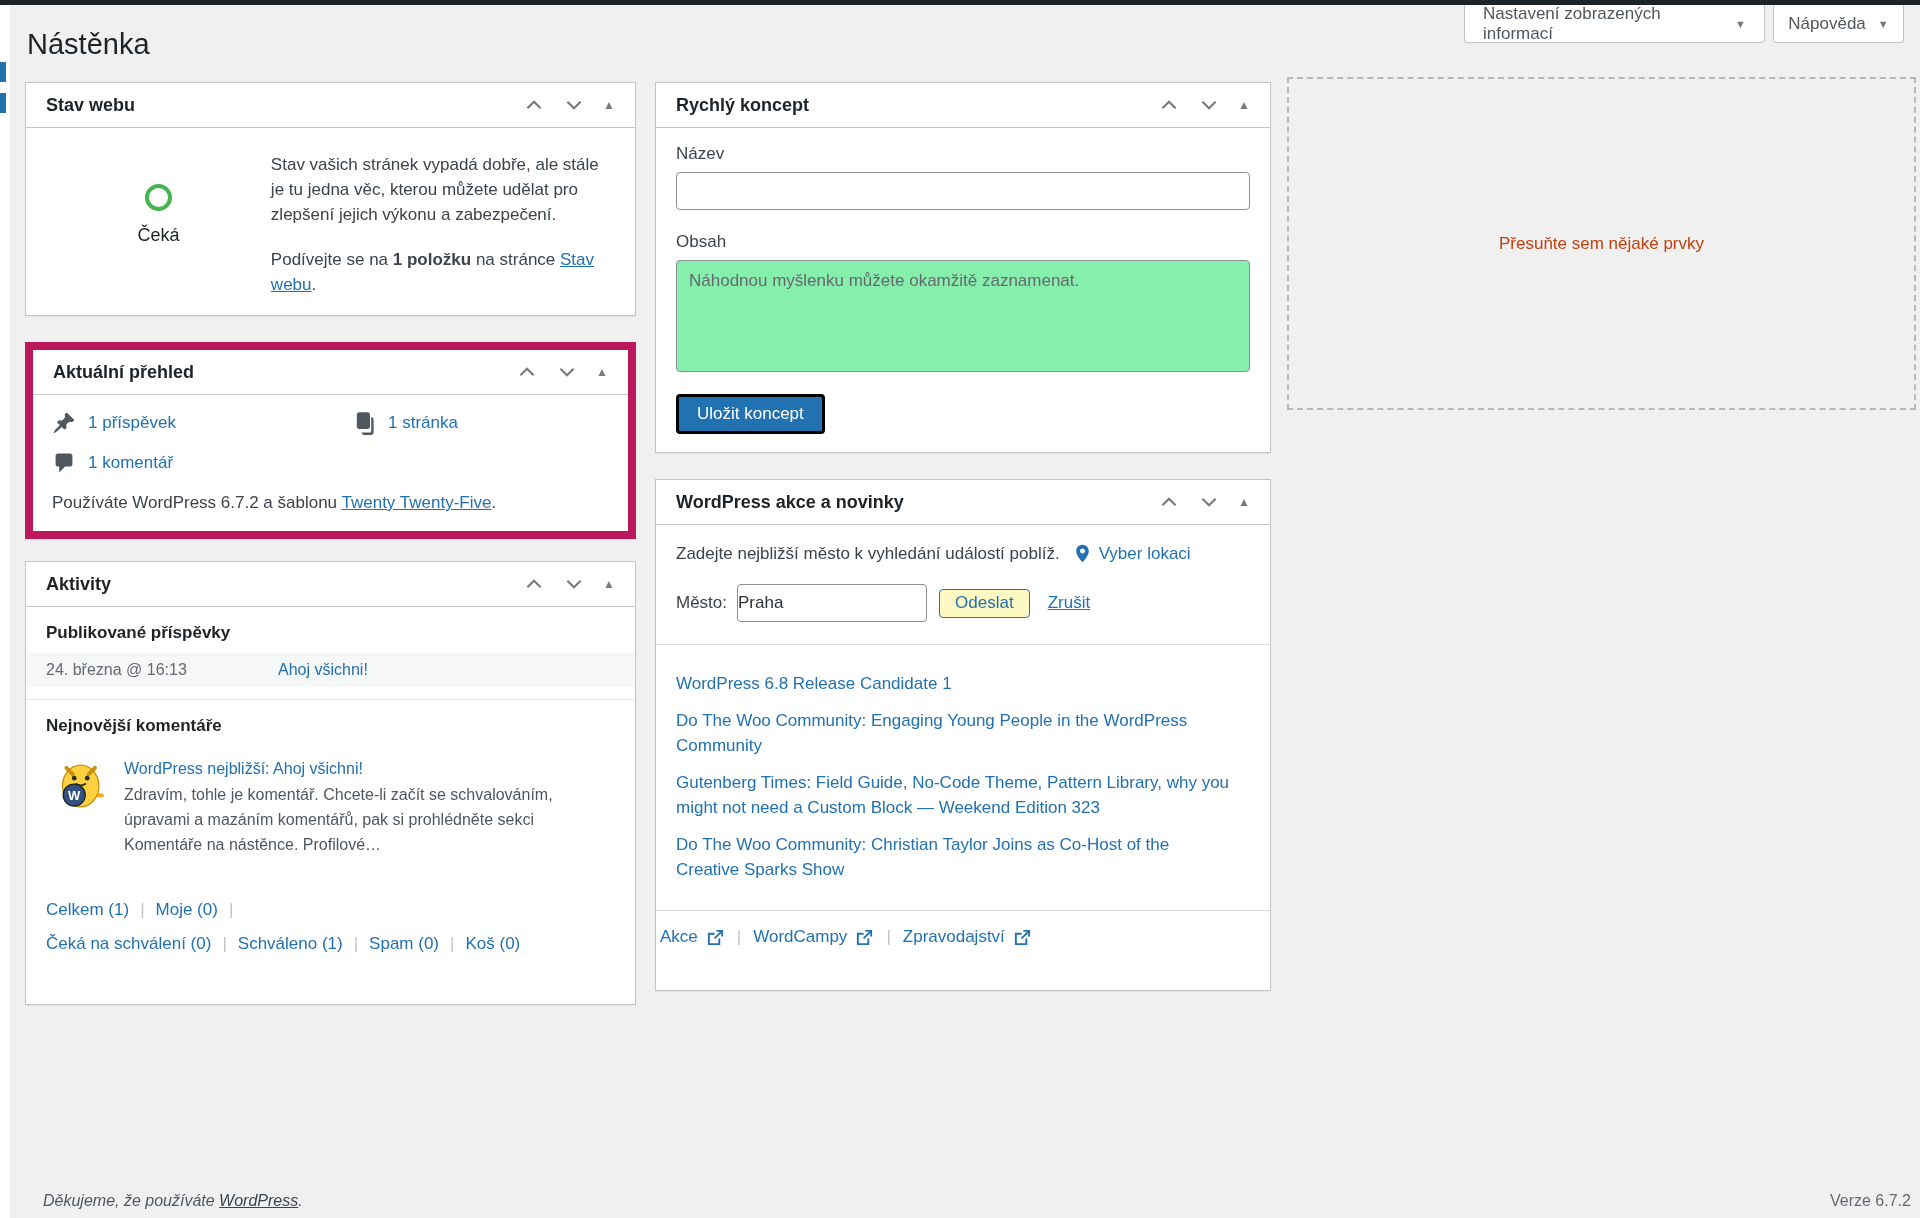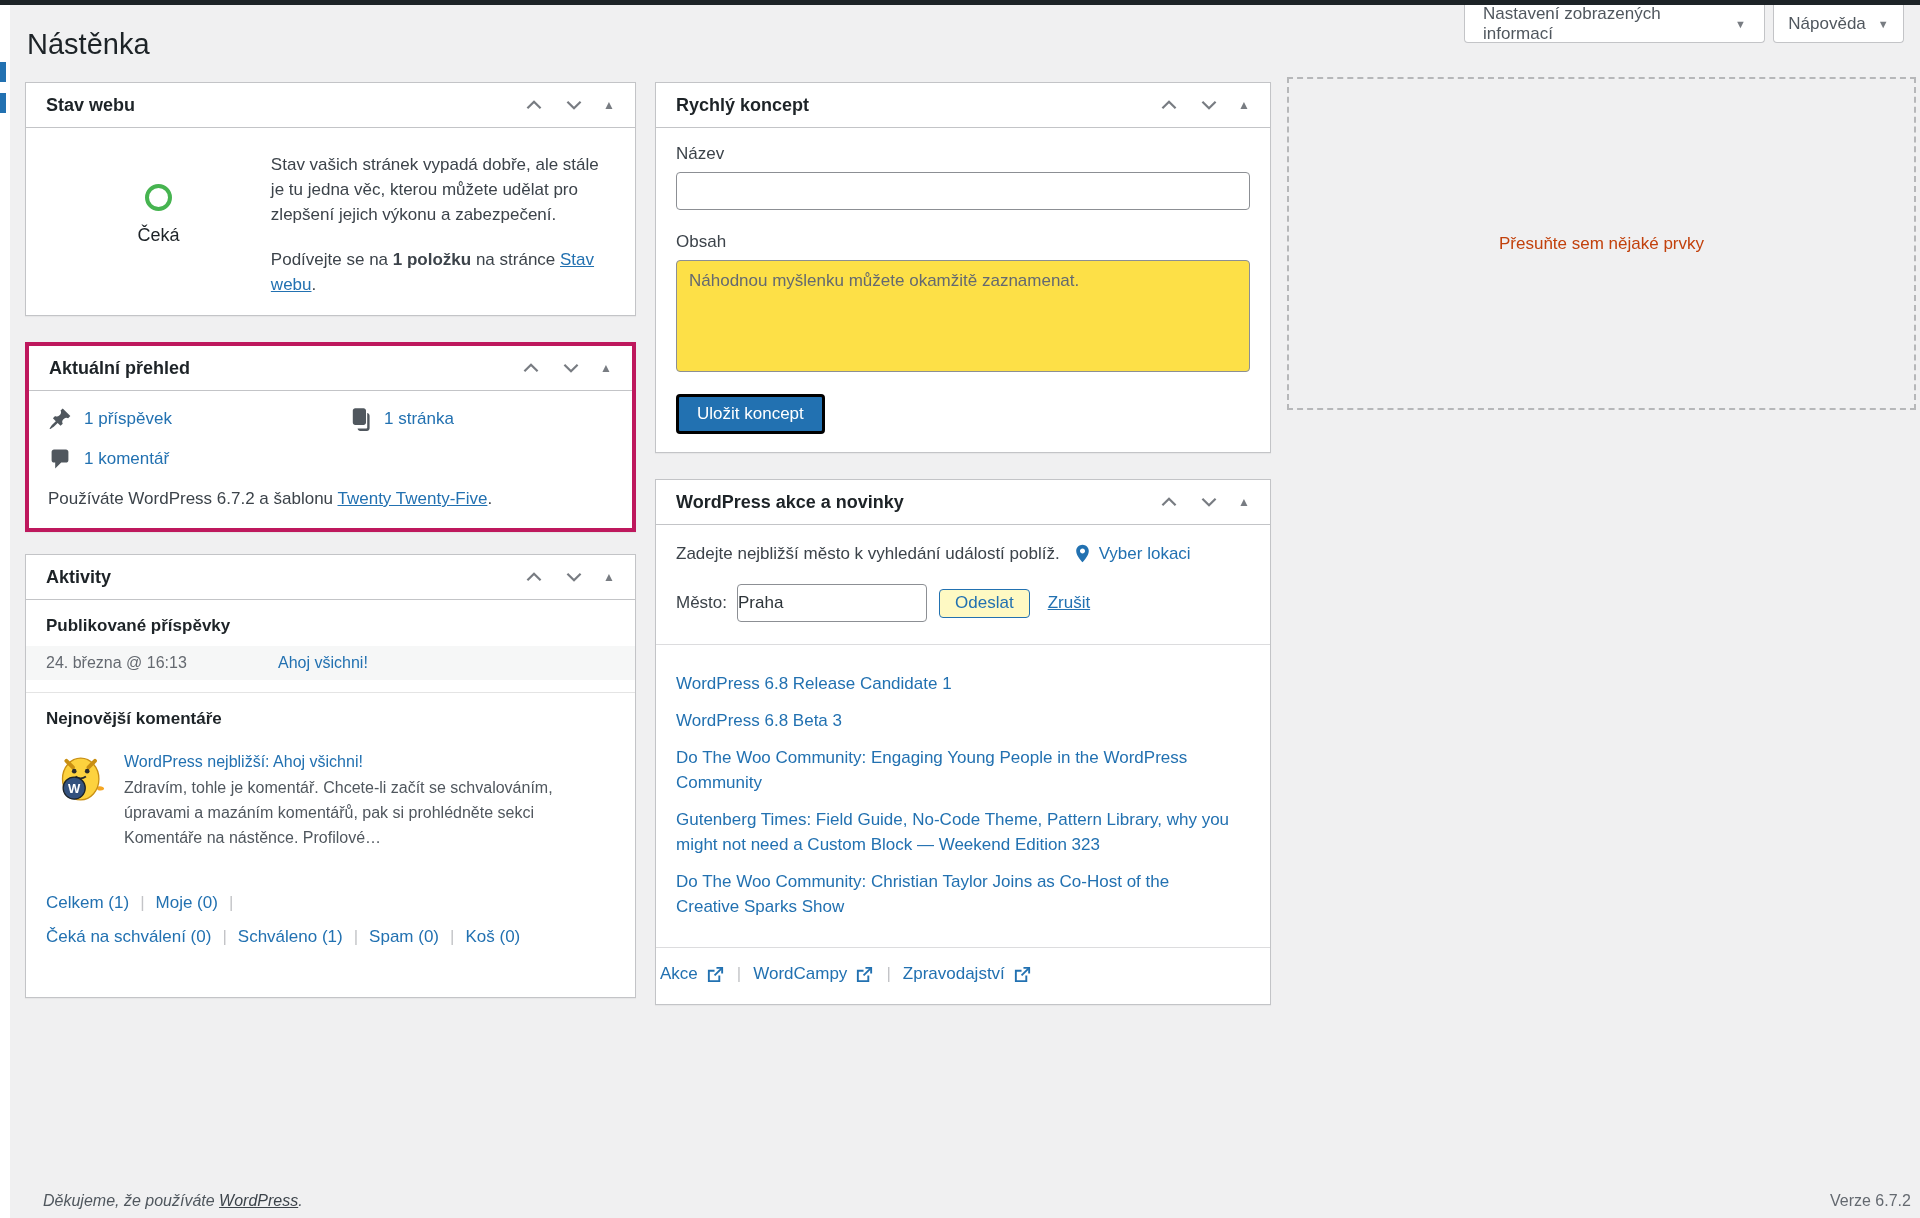--- a/index.html
+++ b/index.html
@@ -49,21 +49,21 @@
   
   #panel-site-health { min-height:223px; margin-bottom:26px; }
   .health-body { display:flex; padding:18px 20px 18px 20px; }
   .health-left { width:230px; display:flex; flex-direction:column; align-items:center; padding-top:38px; }
   .health-ring { width:27px; height:27px; border:4px solid #46b450; border-radius:50%; }
   .health-label { margin-top:14px; font-size:18px; color:#1d2327; }
   .health-right { width:352px; font-size:17px; line-height:25px; color:#3c434a; padding-top:6px; }
   .health-right p + p { margin-top:20px; }
 
   
-  #panel-glance { min-height:190px; margin-bottom:22px; border:4px solid #be185d; }
+  #panel-glance { min-height:190px; margin-bottom:22px; border:8px solid #be185d; }
   .glance-body { padding:16px 19px 18px 19px; }
   .glance-grid { display:grid; grid-template-columns:300px 1fr; row-gap:16px; }
   .glance-item { display:flex; align-items:center; gap:12px; font-size:17px; }
   .glance-item svg { flex:0 0 auto; }
   .glance-version { margin-top:18px; font-size:17px; color:#3c434a; }
 
   
   #panel-activity { min-height:444px; }
   .act-h4 { padding:16px 20px 10px 20px; font-size:17px; font-weight:700; color:#1d2327; }
   .published-row { display:flex; align-items:center; background:#f6f7f7; padding:8px 20px; font-size:16px; }
@@ -75,21 +75,21 @@
   .filter-links { padding:22px 20px 26px 20px; font-size:17px; line-height:34px; width:600px; }
   .filter-item { white-space:nowrap; }
   .filter-item:not(:last-child)::after { content:"|"; color:#c3c4c7; margin:0 11px; }
 
   
   #panel-quick-draft { min-height:363px; margin-bottom:26px; }
   .qd-body { padding:16px 20px 18px 20px; }
   .qd-label { display:block; font-size:17px; color:#3c434a; margin-bottom:8px; }
   .qd-title-input { width:100%; height:38px; border:1px solid #8c8f94; border-radius:4px; font-size:17px; padding:0 12px; color:#2c3338; background:#fff; }
   .qd-label-2 { margin-top:22px; }
-  .qd-textarea { width:100%; height:112px; border:1px solid #8c8f94; border-radius:4px; font-size:17px; padding:10px 12px; color:#2c3338; background:#fde047; resize:none; font-family:inherit; }
+  .qd-textarea { width:100%; height:112px; border:1px solid #8c8f94; border-radius:4px; font-size:17px; padding:10px 12px; color:#2c3338; background:#86efac; resize:none; font-family:inherit; }
   .qd-textarea::placeholder { color:#646970; opacity:1; }
   .btn-primary { margin-top:18px; background:#2271b1; border:3px solid #000000; color:#fff; font-size:17px; padding:0 18px; height:40px; border-radius:4px; cursor:pointer; font-family:inherit; }
 
   
   #panel-news { min-height:512px; }
   .events-top { padding:18px 20px 22px 20px; }
   .events-intro { font-size:17px; color:#3c434a; display:flex; align-items:center; flex-wrap:wrap; gap:6px; }
   .events-intro .pin { margin-left:6px; }
   .events-form { margin-top:20px; display:flex; align-items:center; gap:10px; font-size:17px; color:#3c434a; }
   .city-input { width:190px; height:38px; border:1px solid #8c8f94; border-radius:4px; font-size:17px; padding:0 0; color:#2c3338; }
@@ -310,21 +310,20 @@
       </div>
       <div class="events-form">
         <label>Město:</label>
         <input class="city-input" type="text" value="Praha" style="">
         <button class="btn-secondary">Odeslat</button>
         <a class="u cancel-link">Zrušit</a>
       </div>
     </div>
     <div class="news-list">
       <a class="news-item">WordPress 6.8 Release Candidate 1</a>
-      <a class="news-item">WordPress 6.8 Beta 3</a>
       <a class="news-item">Do The Woo Community: Engaging Young People in the WordPress Community</a>
       <a class="news-item">Gutenberg Times: Field Guide, No-Code Theme, Pattern Library, why you might not need a Custom Block — Weekend Edition 323</a>
       <a class="news-item">Do The Woo Community: Christian Taylor Joins as Co-Host of the Creative Sparks Show</a>
     </div>
     <div class="news-footer">
       <a class="ext-link">
           <span>Akce</span>
           <svg width="19" height="19" viewBox="0 0 20 20">
             <g fill="none" stroke="#2271b1" stroke-width="2">
               <path d="M11 3h6v6"></path>

